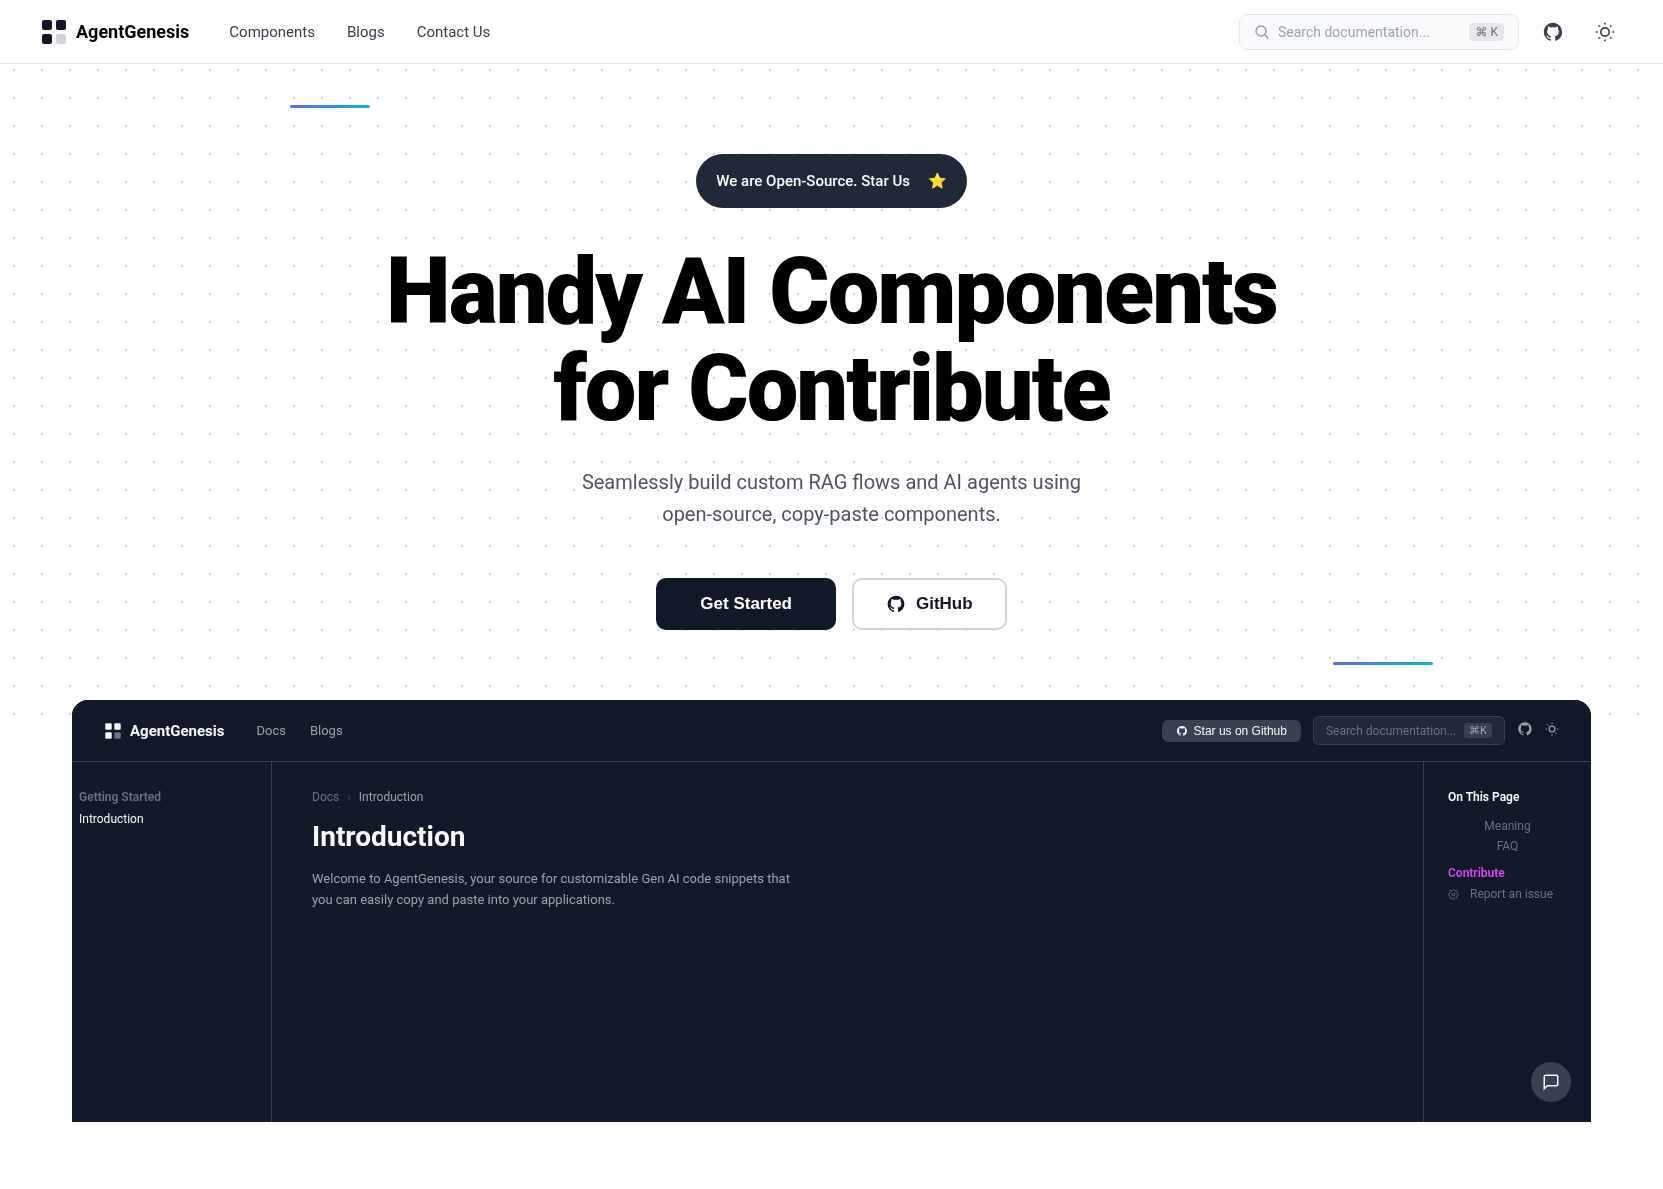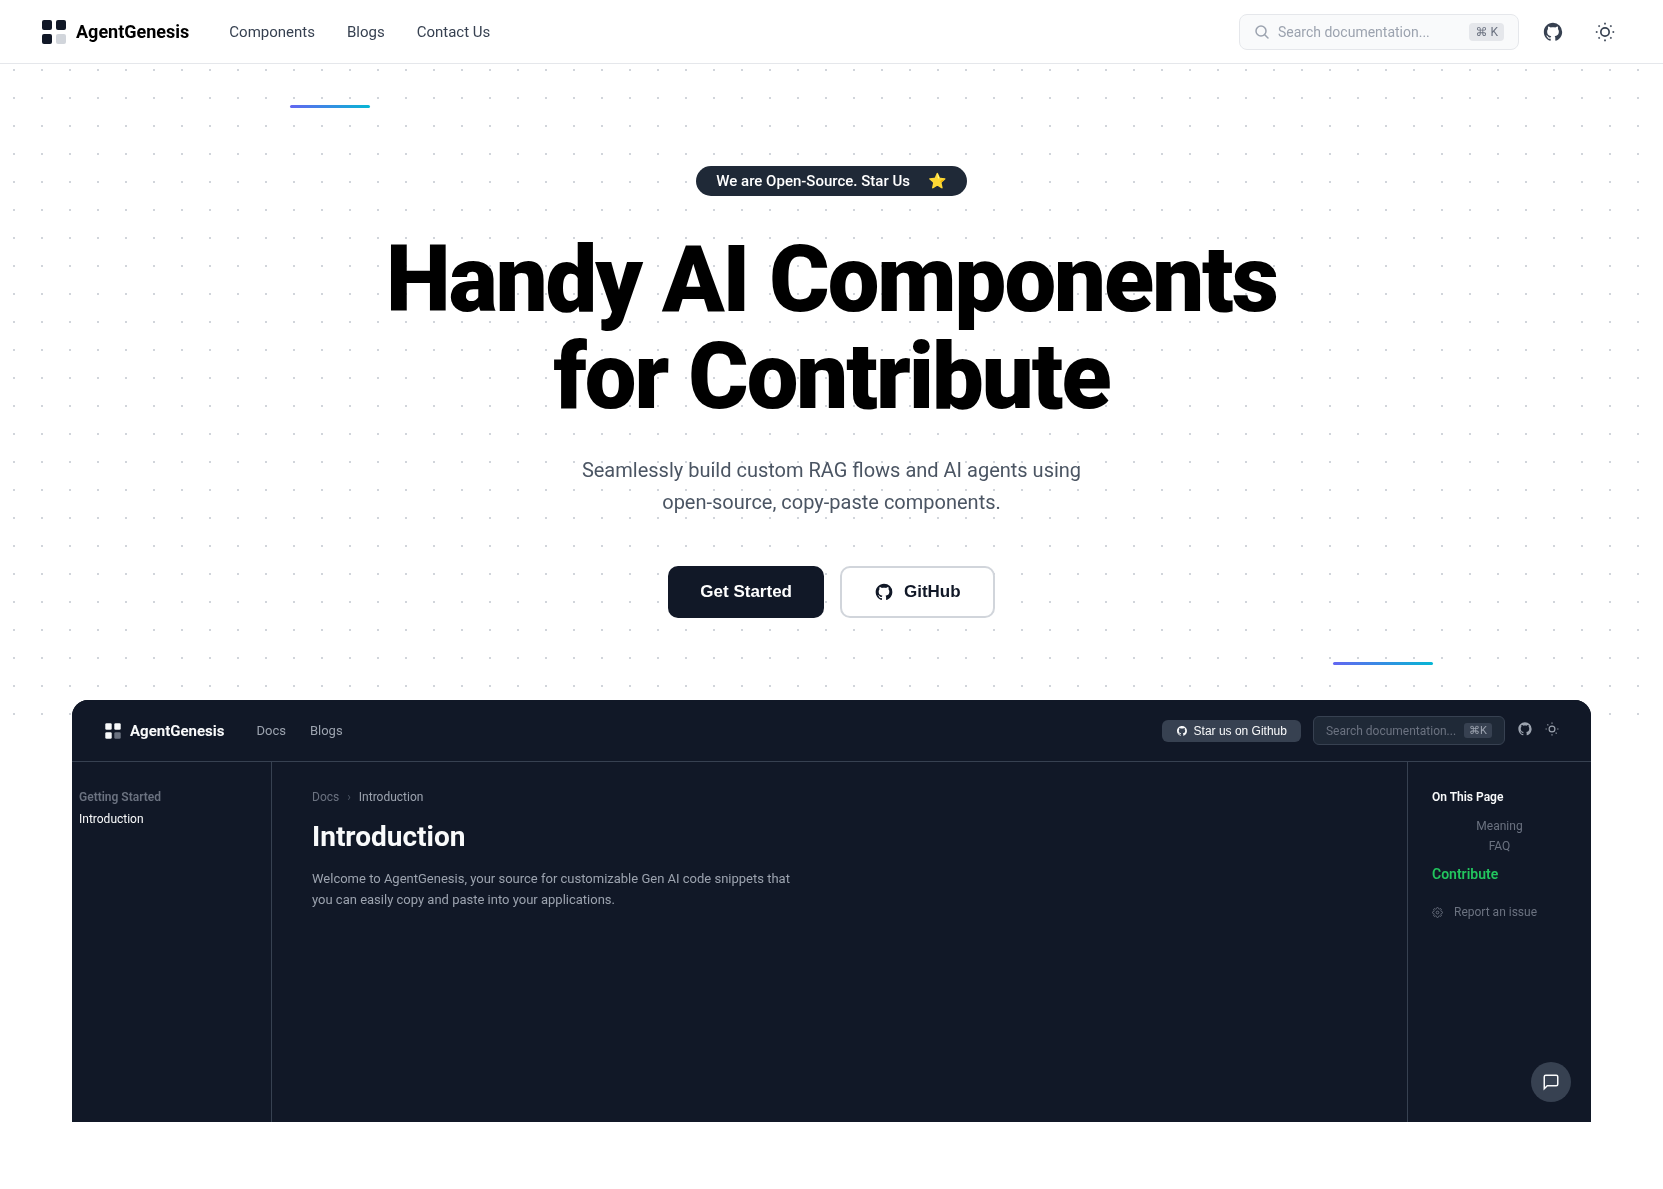--- a/index.html
+++ b/index.html
@@ -145,21 +145,21 @@
       border-radius: 2px;
     }
 
     .hero-badge {
       display: inline-flex;
       align-items: center;
       gap: 18px;
       background: #1f2937;
       color: #fff;
       border-radius: 999px;
-      padding: 6px 20px;
+      padding: 18px 20px;
       font-size: 15px;
       font-weight: 500;
       margin-bottom: 36px;
       cursor: pointer;
     }
 
     .hero-title {
       font-size: 92px;
       font-weight: 900;
       line-height: 1.05;
@@ -181,21 +181,21 @@
       display: flex;
       gap: 16px;
       align-items: center;
     }
 
     .btn-primary {
       background: #111827;
       color: #fff;
       border: none;
       border-radius: 10px;
-      padding: 16px 32px;
+      padding: 16px 44px;
       font-size: 17px;
       font-weight: 600;
       cursor: pointer;
     }
 
     .btn-secondary {
       background: #fff;
       color: #111827;
       border: 2px solid #d1d5db;
       border-radius: 10px;
@@ -352,21 +352,21 @@
     }
 
     .preview-doc-text {
       font-size: 13px;
       color: #9ca3af;
       line-height: 1.6;
       max-width: 500px;
     }
 
     .preview-right {
-      width: 184px;
+      width: 168px;
       padding: 28px 24px;
       background: #111827;
       border-left: 1px solid #374151;
     }
 
     .preview-toc-title {
       font-size: 12px;
       font-weight: 600;
       color: #f9fafb;
       margin-bottom: 12px;
@@ -374,25 +374,25 @@
 
     .preview-toc-item {
       font-size: 12px;
       color: #6b7280;
       padding: 3px 0;
       cursor: pointer;
       text-align: center;
     }
 
     .preview-toc-section {
-      font-size: 14px;
+      font-size: 12px;
       font-weight: 600;
-      color: #22c55e;
+      color: #d946ef;
       margin-top: 10px;
-      margin-bottom: 20px;
+      margin-bottom: 4px;
     }
 
     .preview-chat-btn {
       position: absolute;
       bottom: 20px;
       right: 20px;
       width: 40px;
       height: 40px;
       background: #374151;
       border-radius: 50%;

